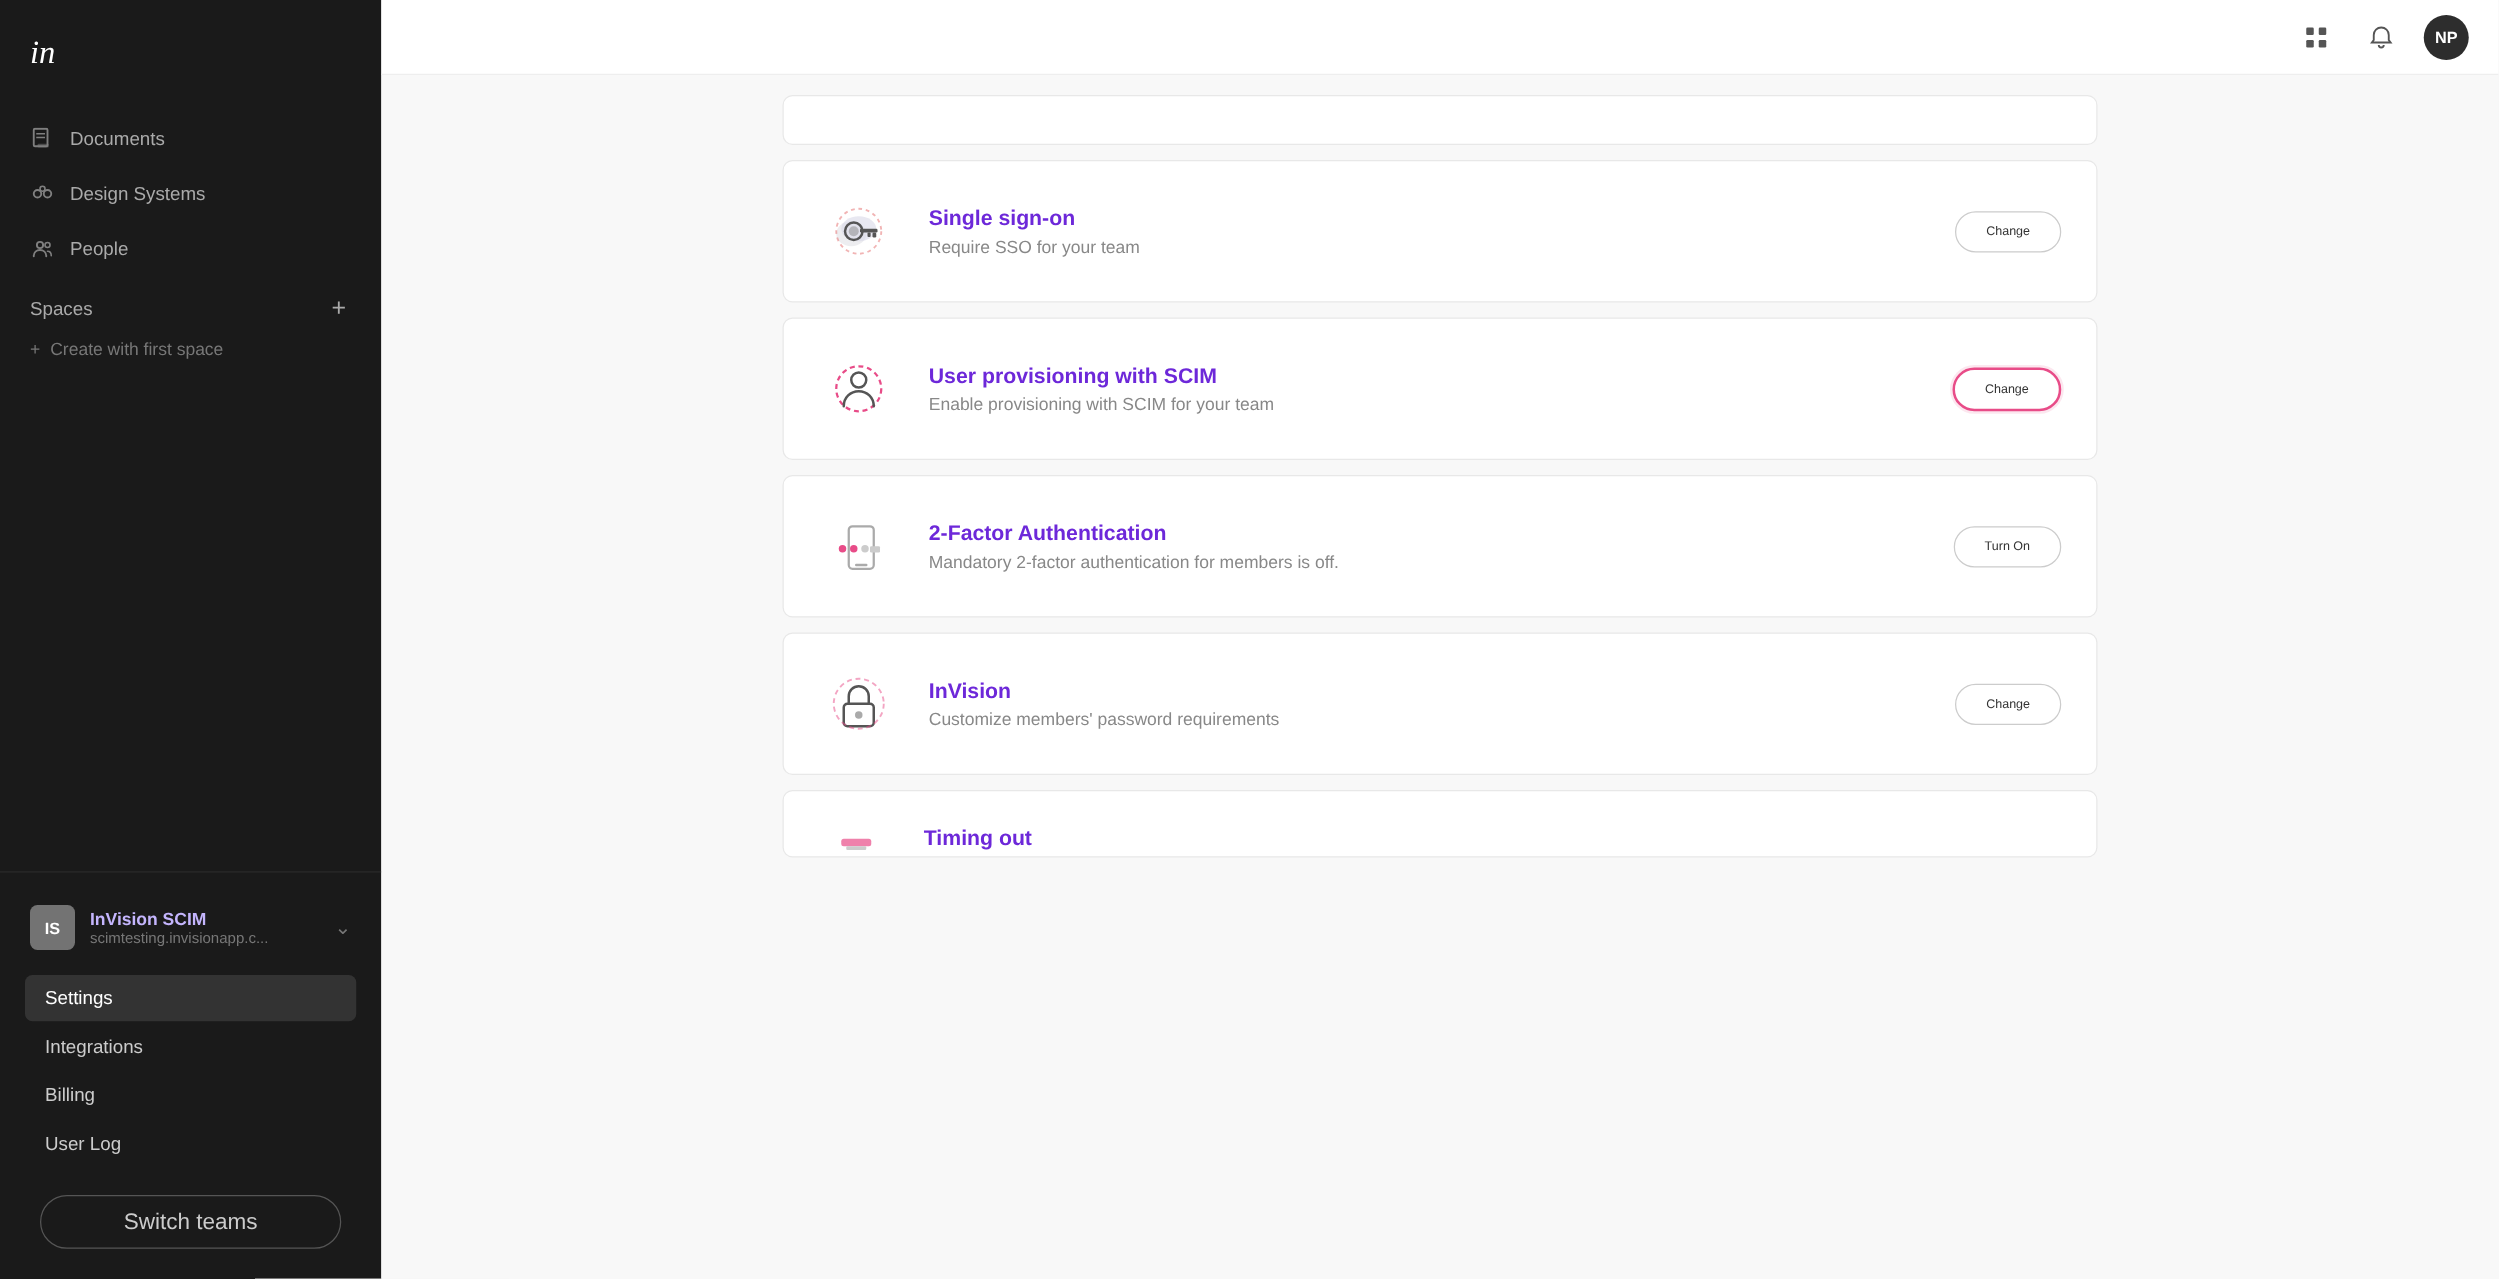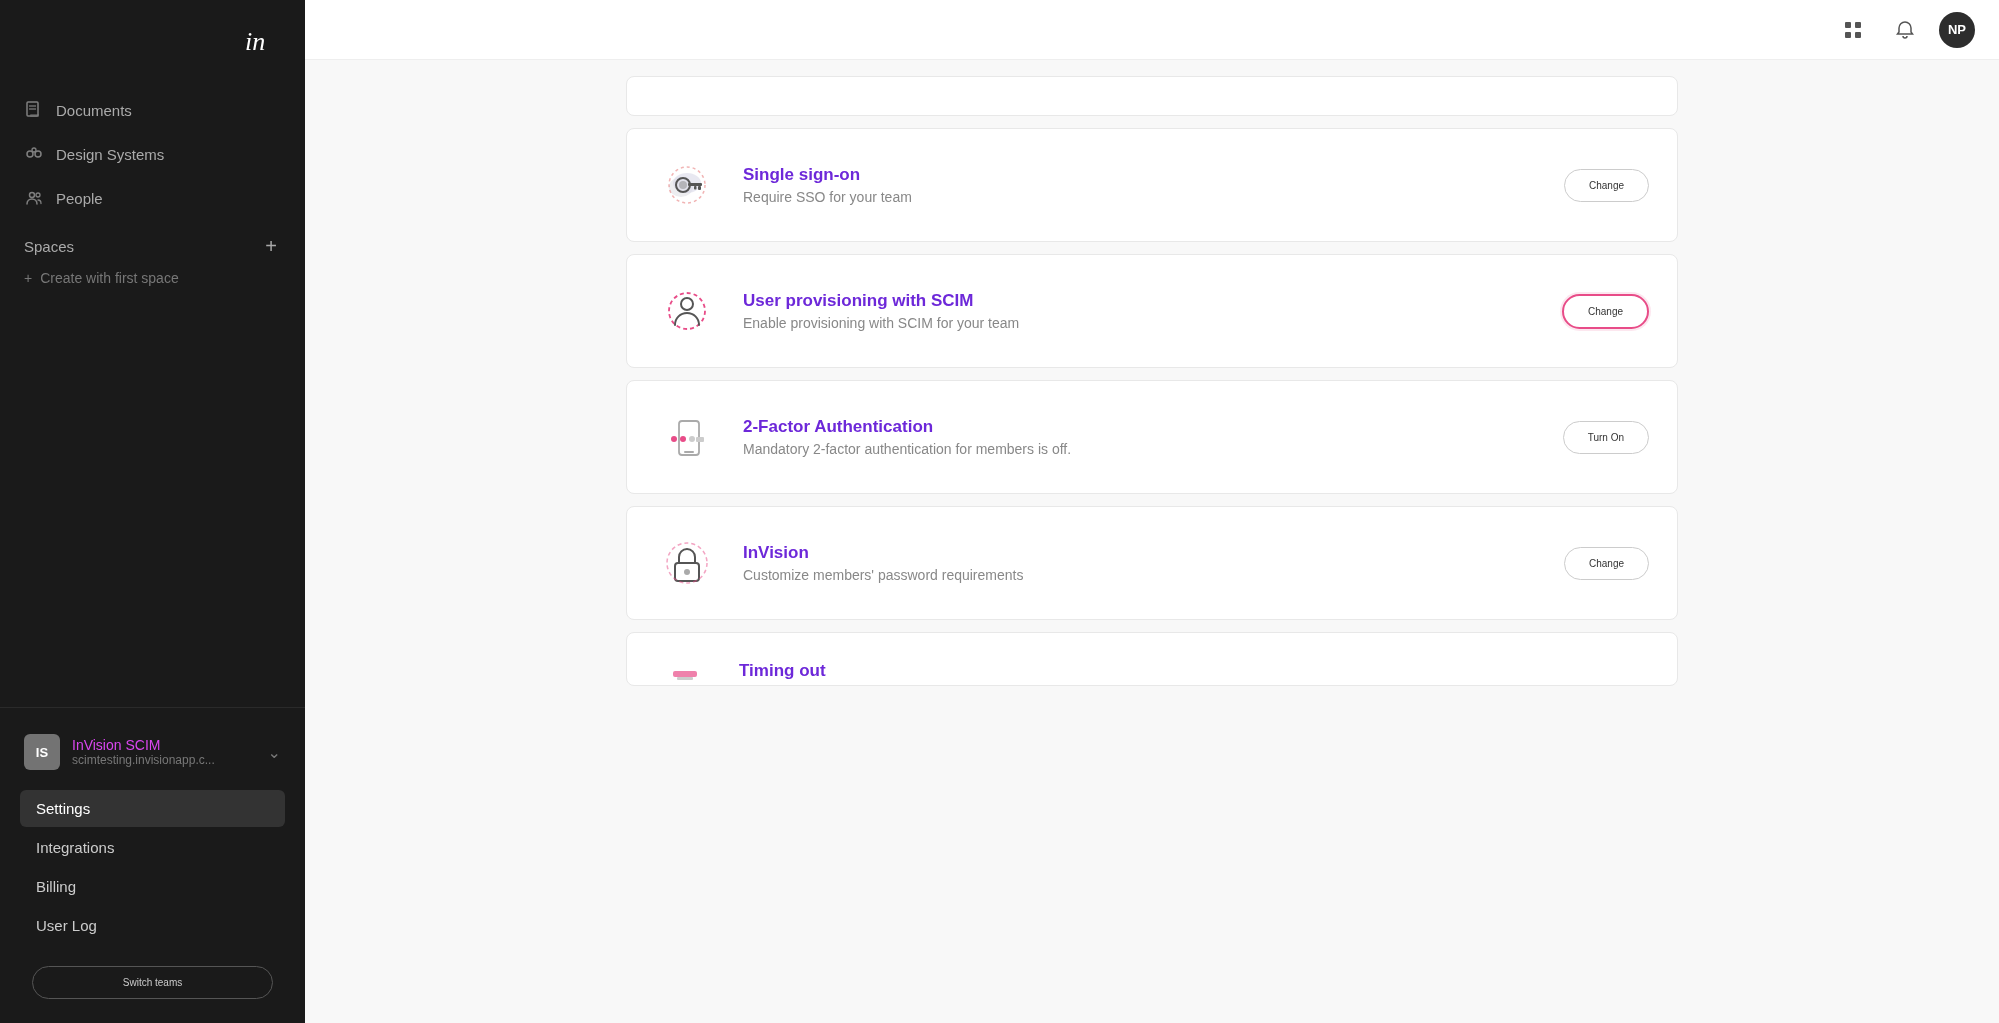--- a/index.html
+++ b/index.html
@@ -11,21 +11,20 @@
       min-width: 305px;
       background: #1a1a1a;
       display: flex;
       flex-direction: column;
       height: 100vh;
       color: #fff;
     }
 
     .sidebar-logo {
       padding: 28px 24px 20px;
-      text-align: right;
     }
 
     .sidebar-logo svg {
       width: 36px;
       height: 28px;
     }
 
     .sidebar-nav {
       flex: 1;
       padding: 8px 0;
@@ -112,22 +111,22 @@
       flex-shrink: 0;
     }
 
     .team-info {
       flex: 1;
       min-width: 0;
     }
 
     .team-name {
       font-size: 14px;
-      color: #d946ef;
-      font-weight: 400;
+      color: #c4b5fd;
+      font-weight: 700;
       white-space: nowrap;
       overflow: hidden;
       text-overflow: ellipsis;
     }
 
     .team-url {
       font-size: 12px;
       color: #777;
       white-space: nowrap;
       overflow: hidden;
@@ -153,21 +152,21 @@
     }
     .sidebar-menu-item.active { background: #333; color: #fff; }
 
     .switch-teams-btn {
       margin: 12px 16px 8px;
       padding: 10px 20px;
       background: transparent;
       border: 1.5px solid #555;
       border-radius: 24px;
       color: #ccc;
-      font-size: 10px;
+      font-size: 18px;
       cursor: pointer;
       width: calc(100% - 32px);
     }
 
     
     .main {
       flex: 1;
       display: flex;
       flex-direction: column;
       overflow: hidden;

